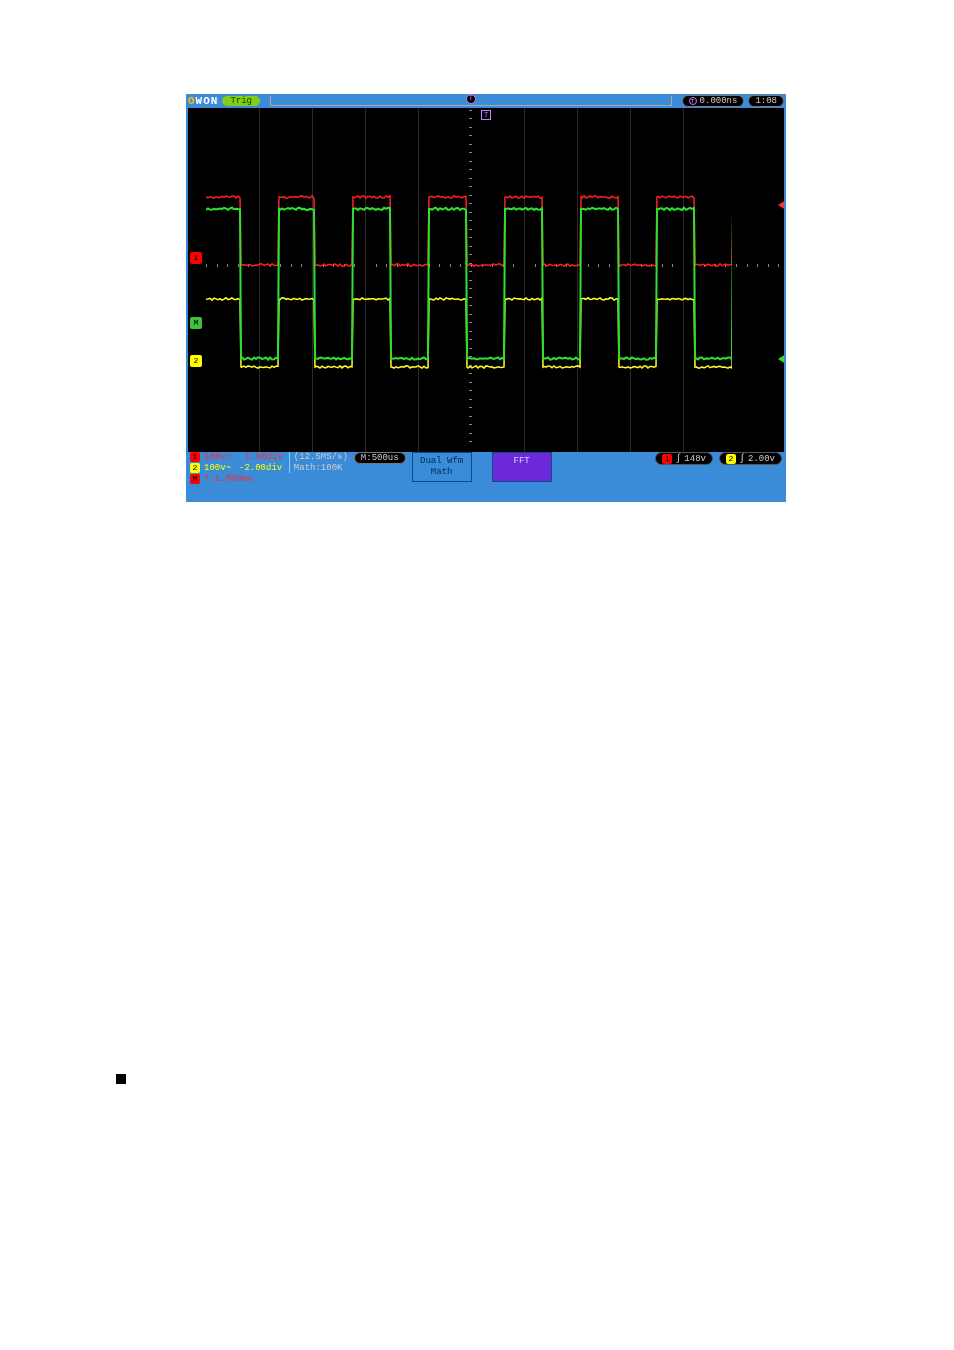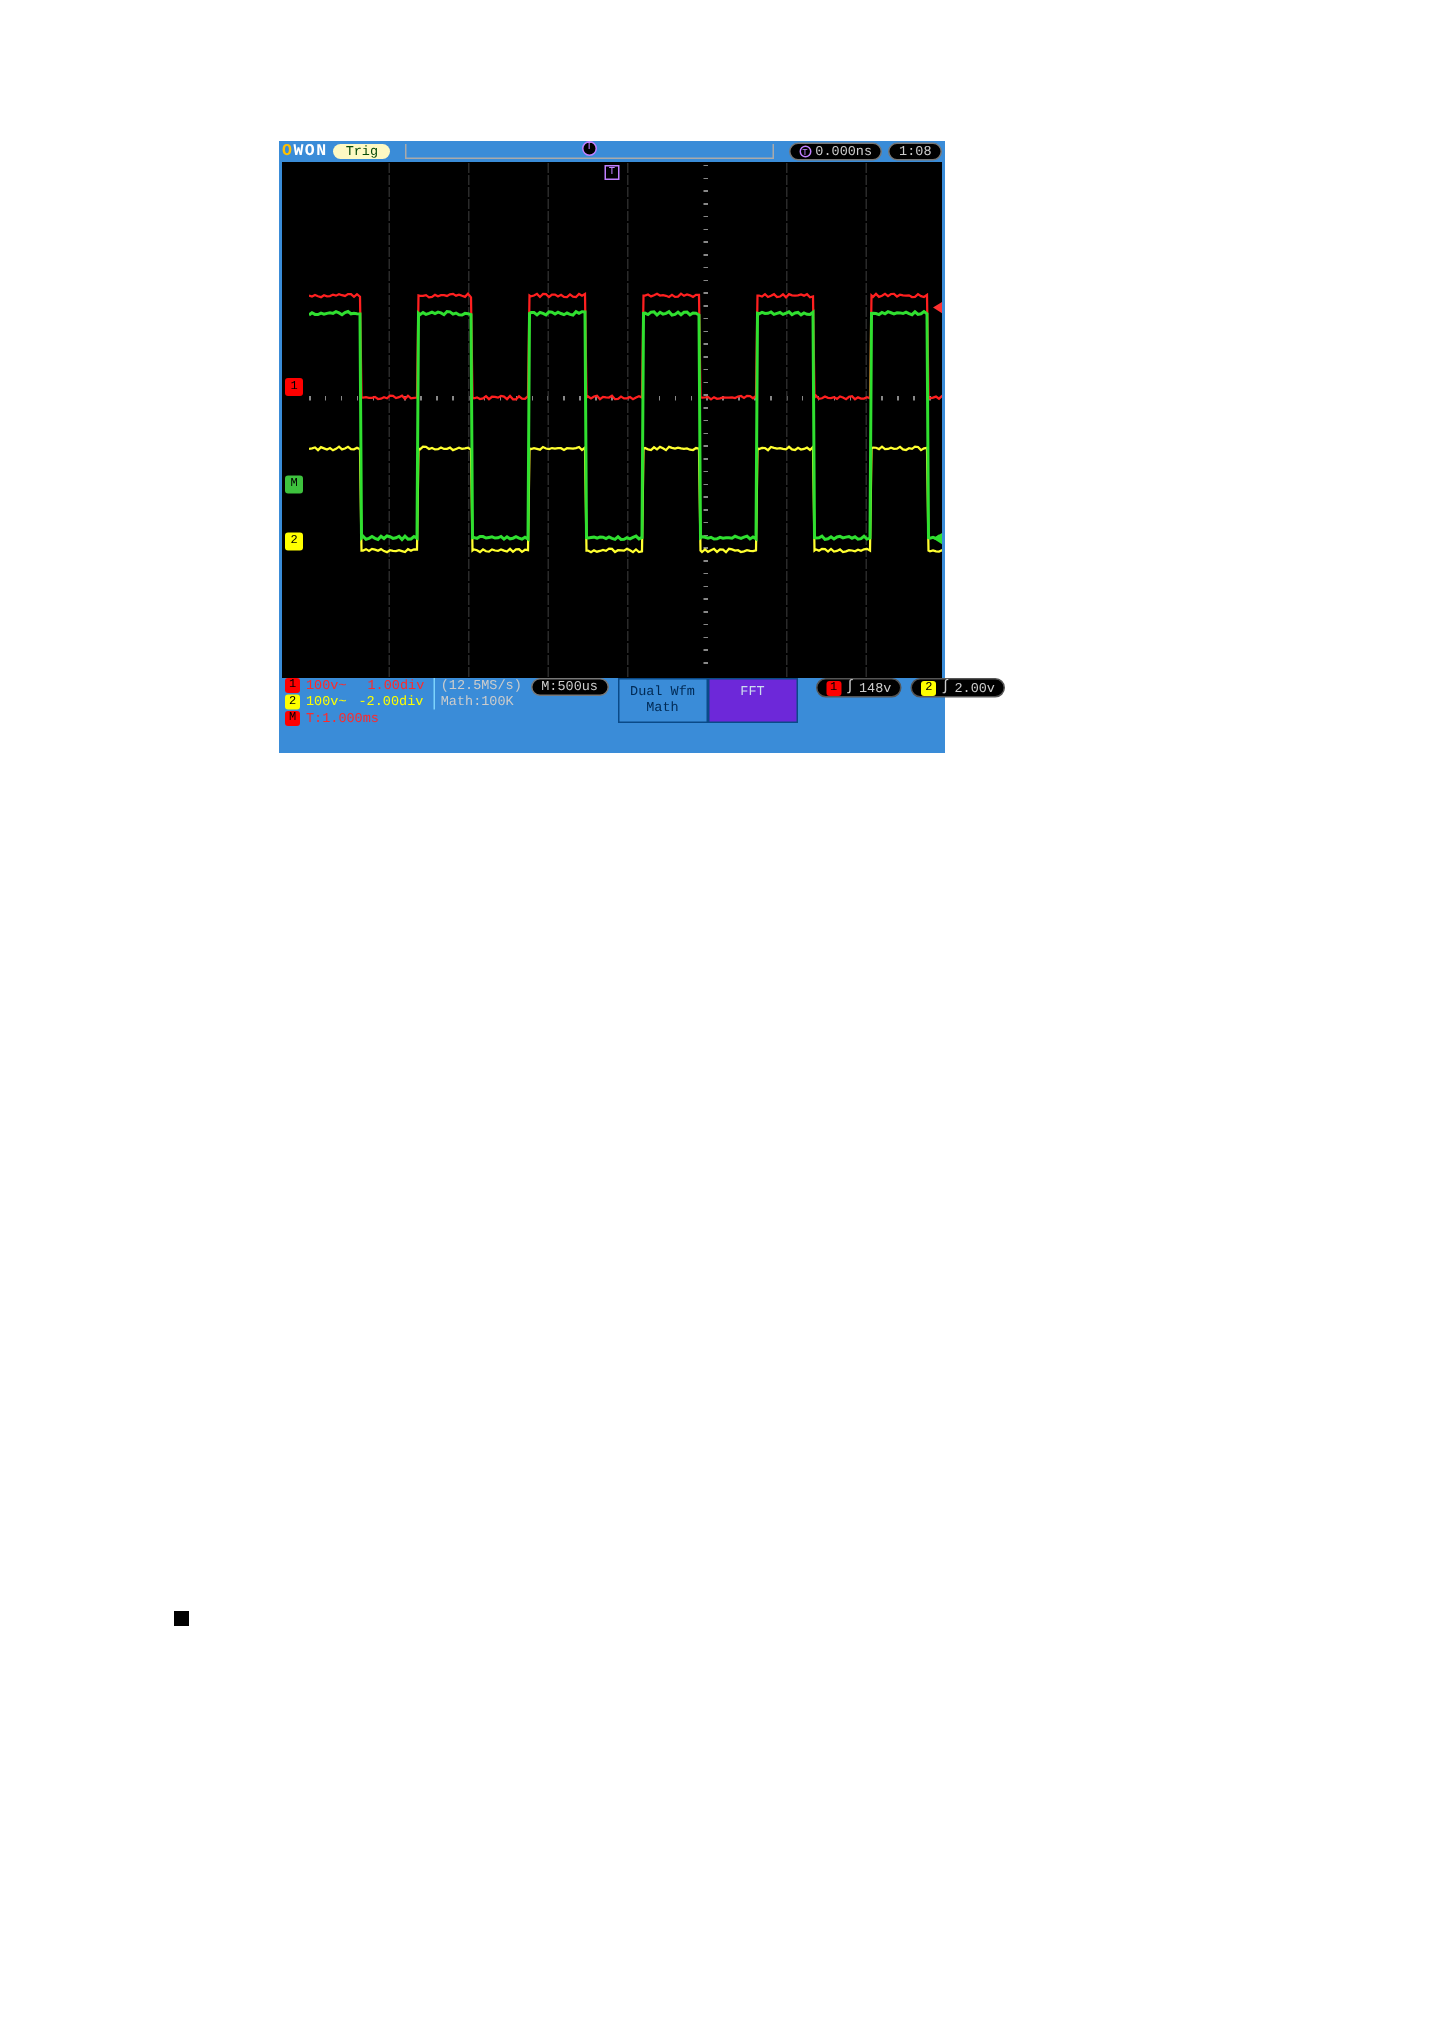--- a/index.html
+++ b/index.html
@@ -7,37 +7,37 @@
     width: 954px;
     height: 1350px;
     background: #fff;
     font-family: "Courier New", monospace;
     position: relative;
   }
   .scope-frame {
     position: absolute;
     left: 186px;
     top: 94px;
-    width: 444px;
+    width: 600px;
     height: 408px;
     background: #3a8cd8;
   }
   .topbar {
     height: 14px;
     display: flex;
     align-items: center;
     padding: 0 2px;
     font-size: 10px;
     gap: 4px;
     position: relative;
   }
   .logo { color: #ffc000; font-weight: bold; font-size: 11px; letter-spacing: 1px; }
   .logo .u { color: #fff; }
   .trig-badge {
-    background: #fef9c3;
+    background: #84cc16;
     color: #094b09;
     border-radius: 6px;
     padding: 0 8px;
     font-size: 9px;
   }
   .topbar-bracket {
     flex: 1;
     margin: 0 6px;
     height: 10px;
     border: 1px solid #aaa;
@@ -271,21 +271,21 @@
 
     <div class="ch-col" style="border-left:1px solid #7dd3fc;padding-left:4px">
       <span>(12.5MS/s)</span>
       <span>Math:100K</span>
     </div>
 
     <div class="pill" style="align-self:flex-start">
       <span>M:500us</span>
     </div>
 
-    <div style="display:flex;gap:0">
+    <div style="display:flex;gap:20px">
       <div class="menu-btn" id="btn-dual">Dual Wfm<br>Math</div>
       <div class="menu-btn dark">FFT</div>
     </div>
 
     <div style="flex:1"></div>
 
     <div class="trig-block">
       <span class="ch-num red">1</span>
       <span class="edge-icon">∫</span>
       <span>148v</span>

